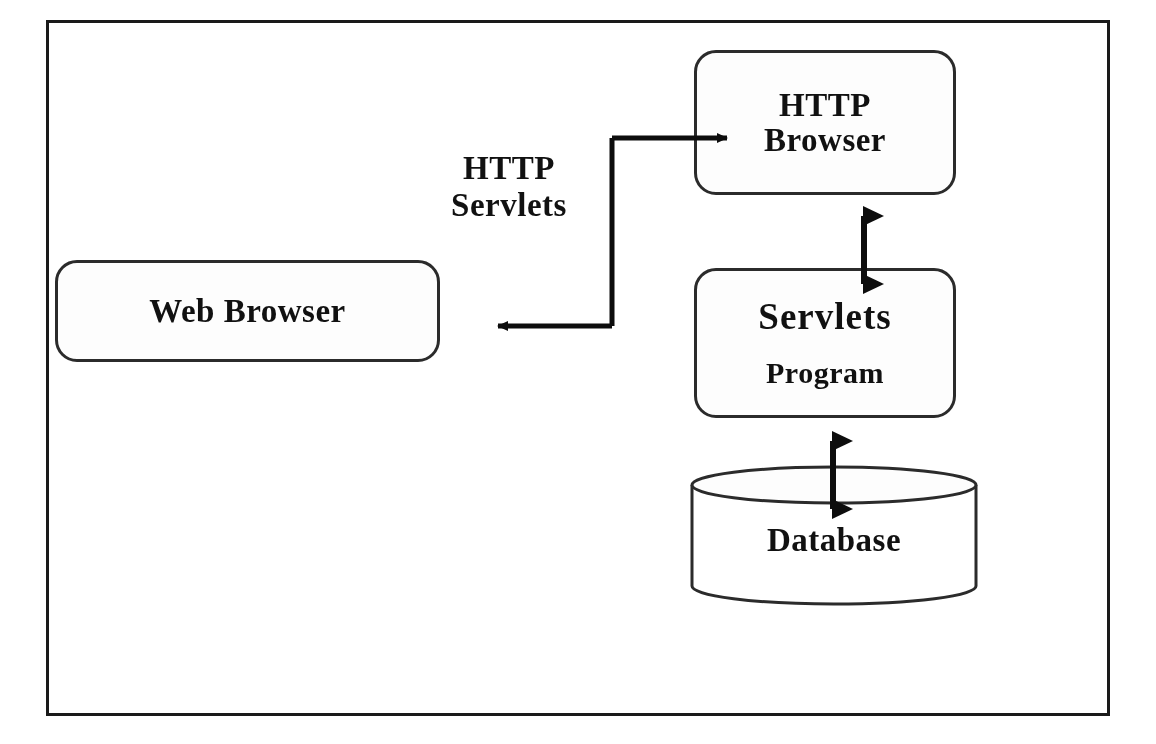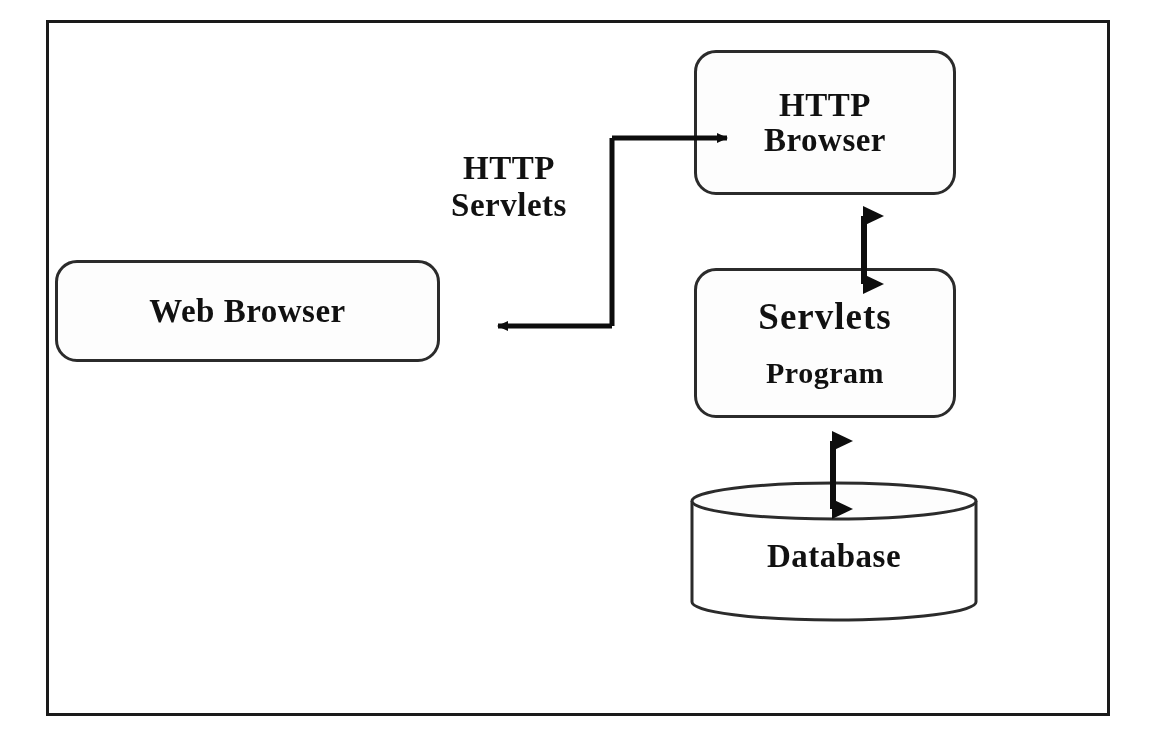--- a/index.html
+++ b/index.html
@@ -77,21 +77,21 @@
   .servlets-sub {
     font-size: 30px;
     font-weight: bold;
     display: block;
     margin-top: 20px;
   }
   
   #node-database {
     position: absolute;
     left: 689px;
-    top: 480px;
+    top: 464px;
     width: 290px;
     height: 143px;
     text-decoration: underline;
   }
   #node-database svg {
     position: absolute;
     left: 0;
     top: 0;
     display: block;
   }

